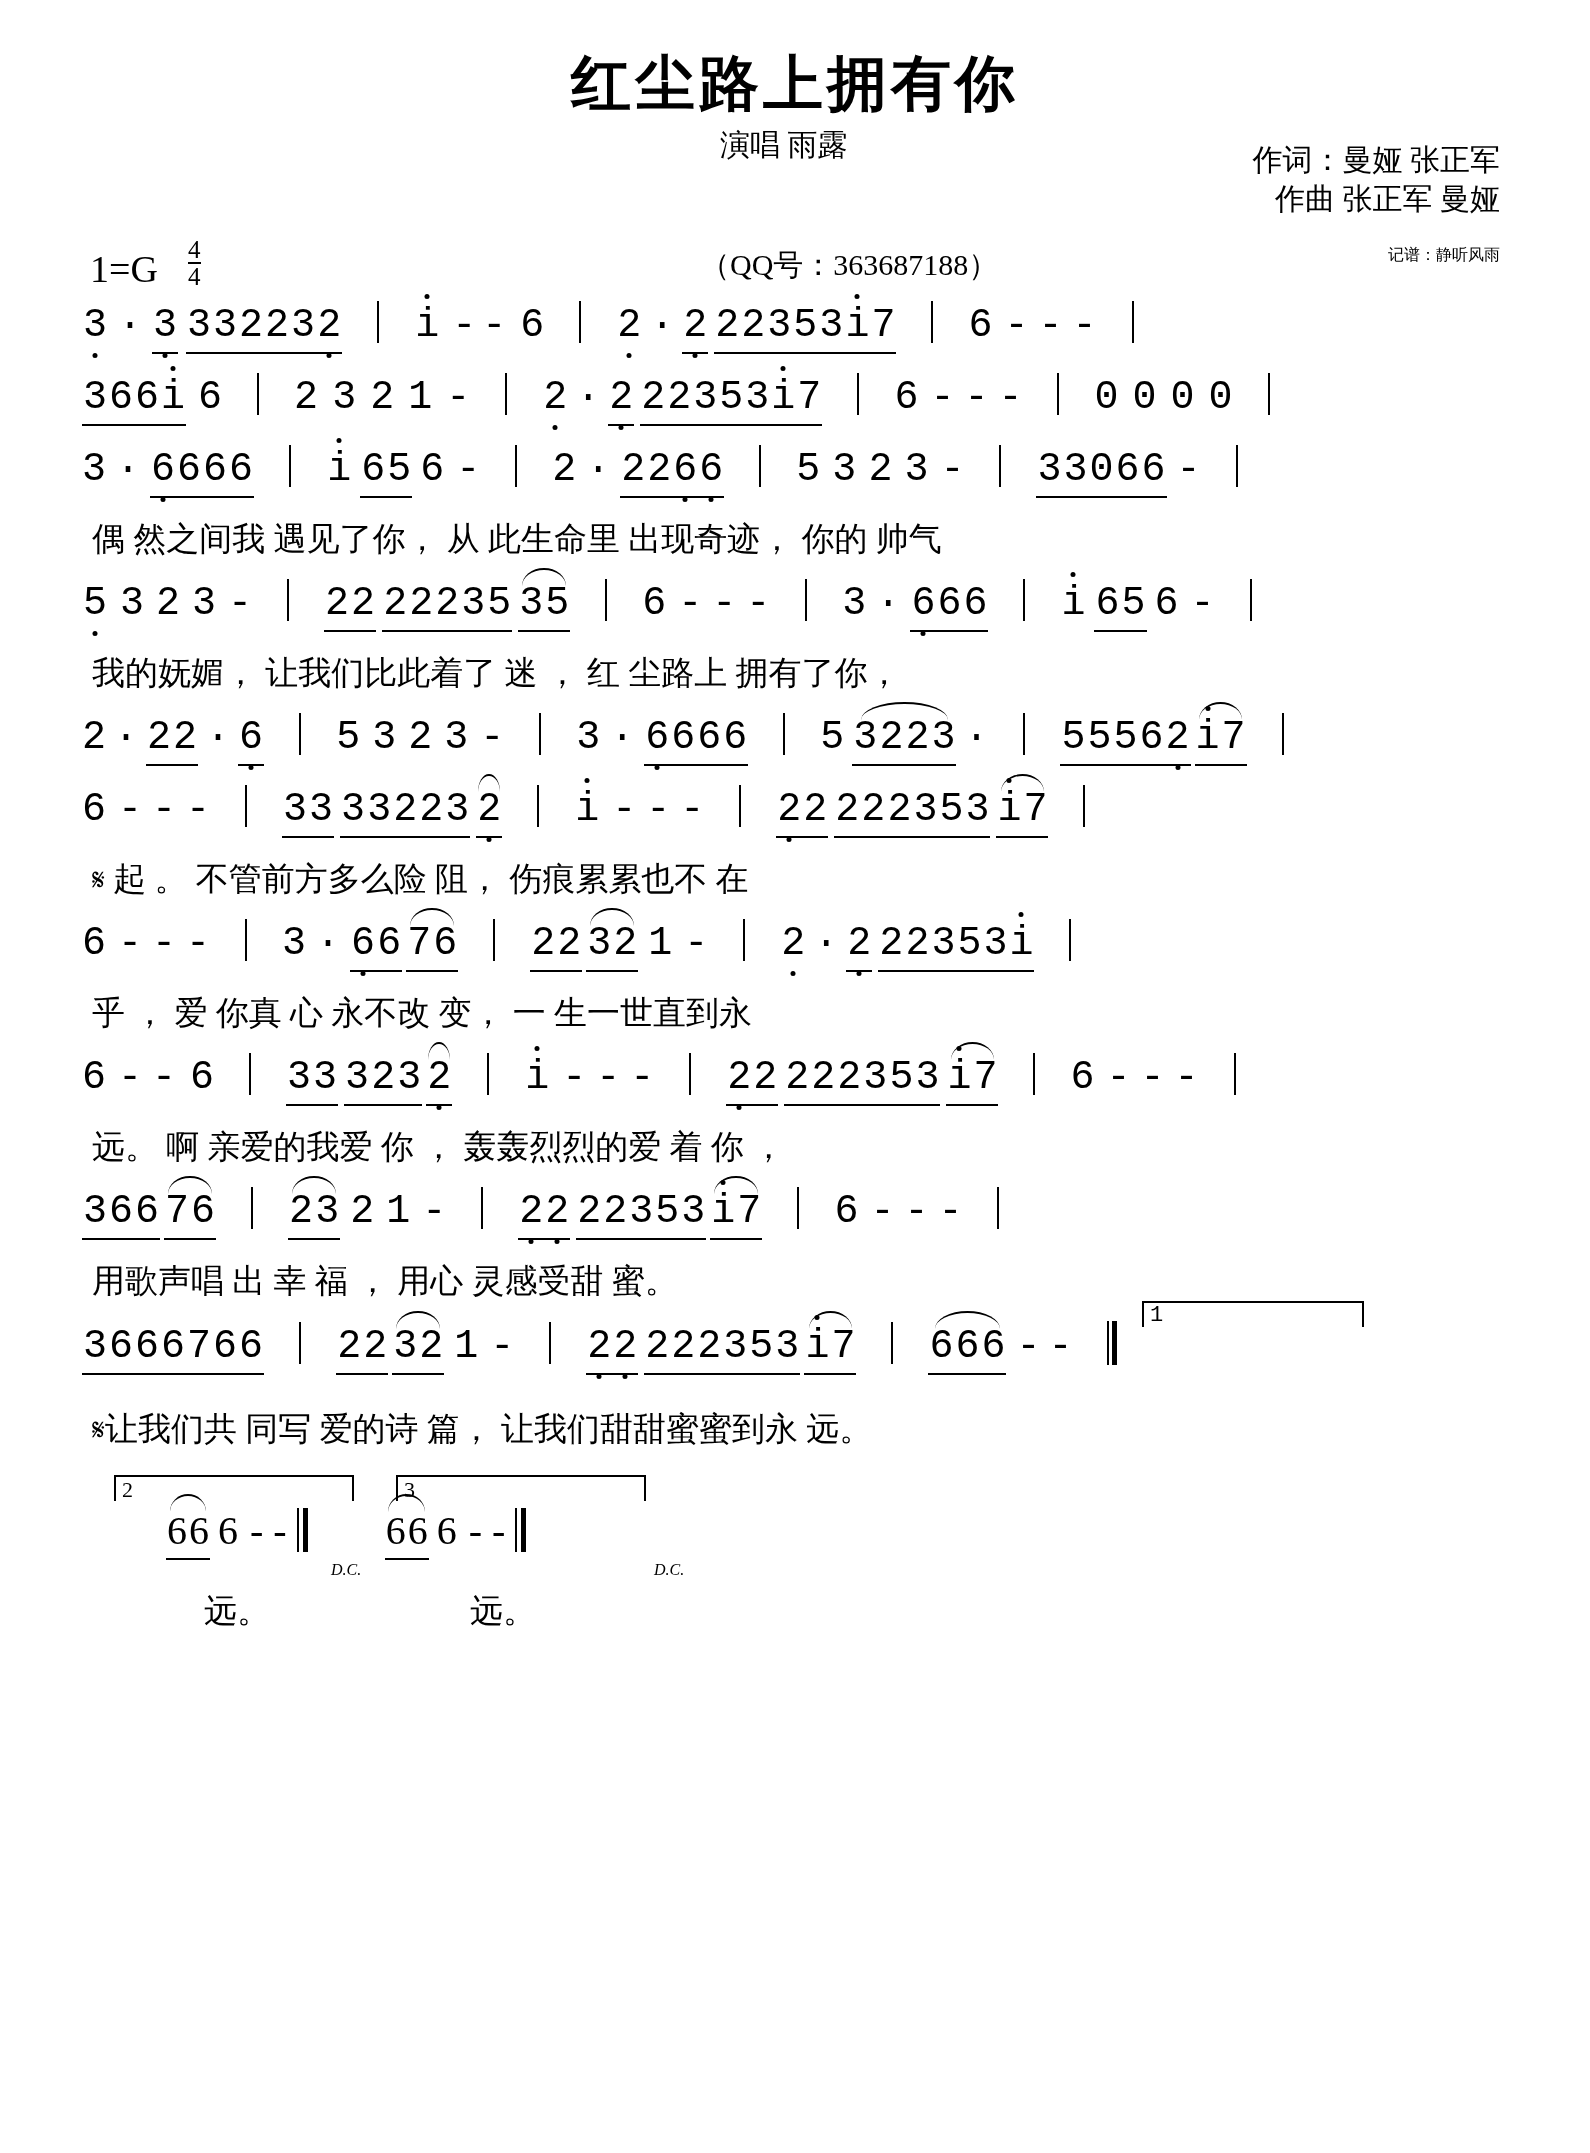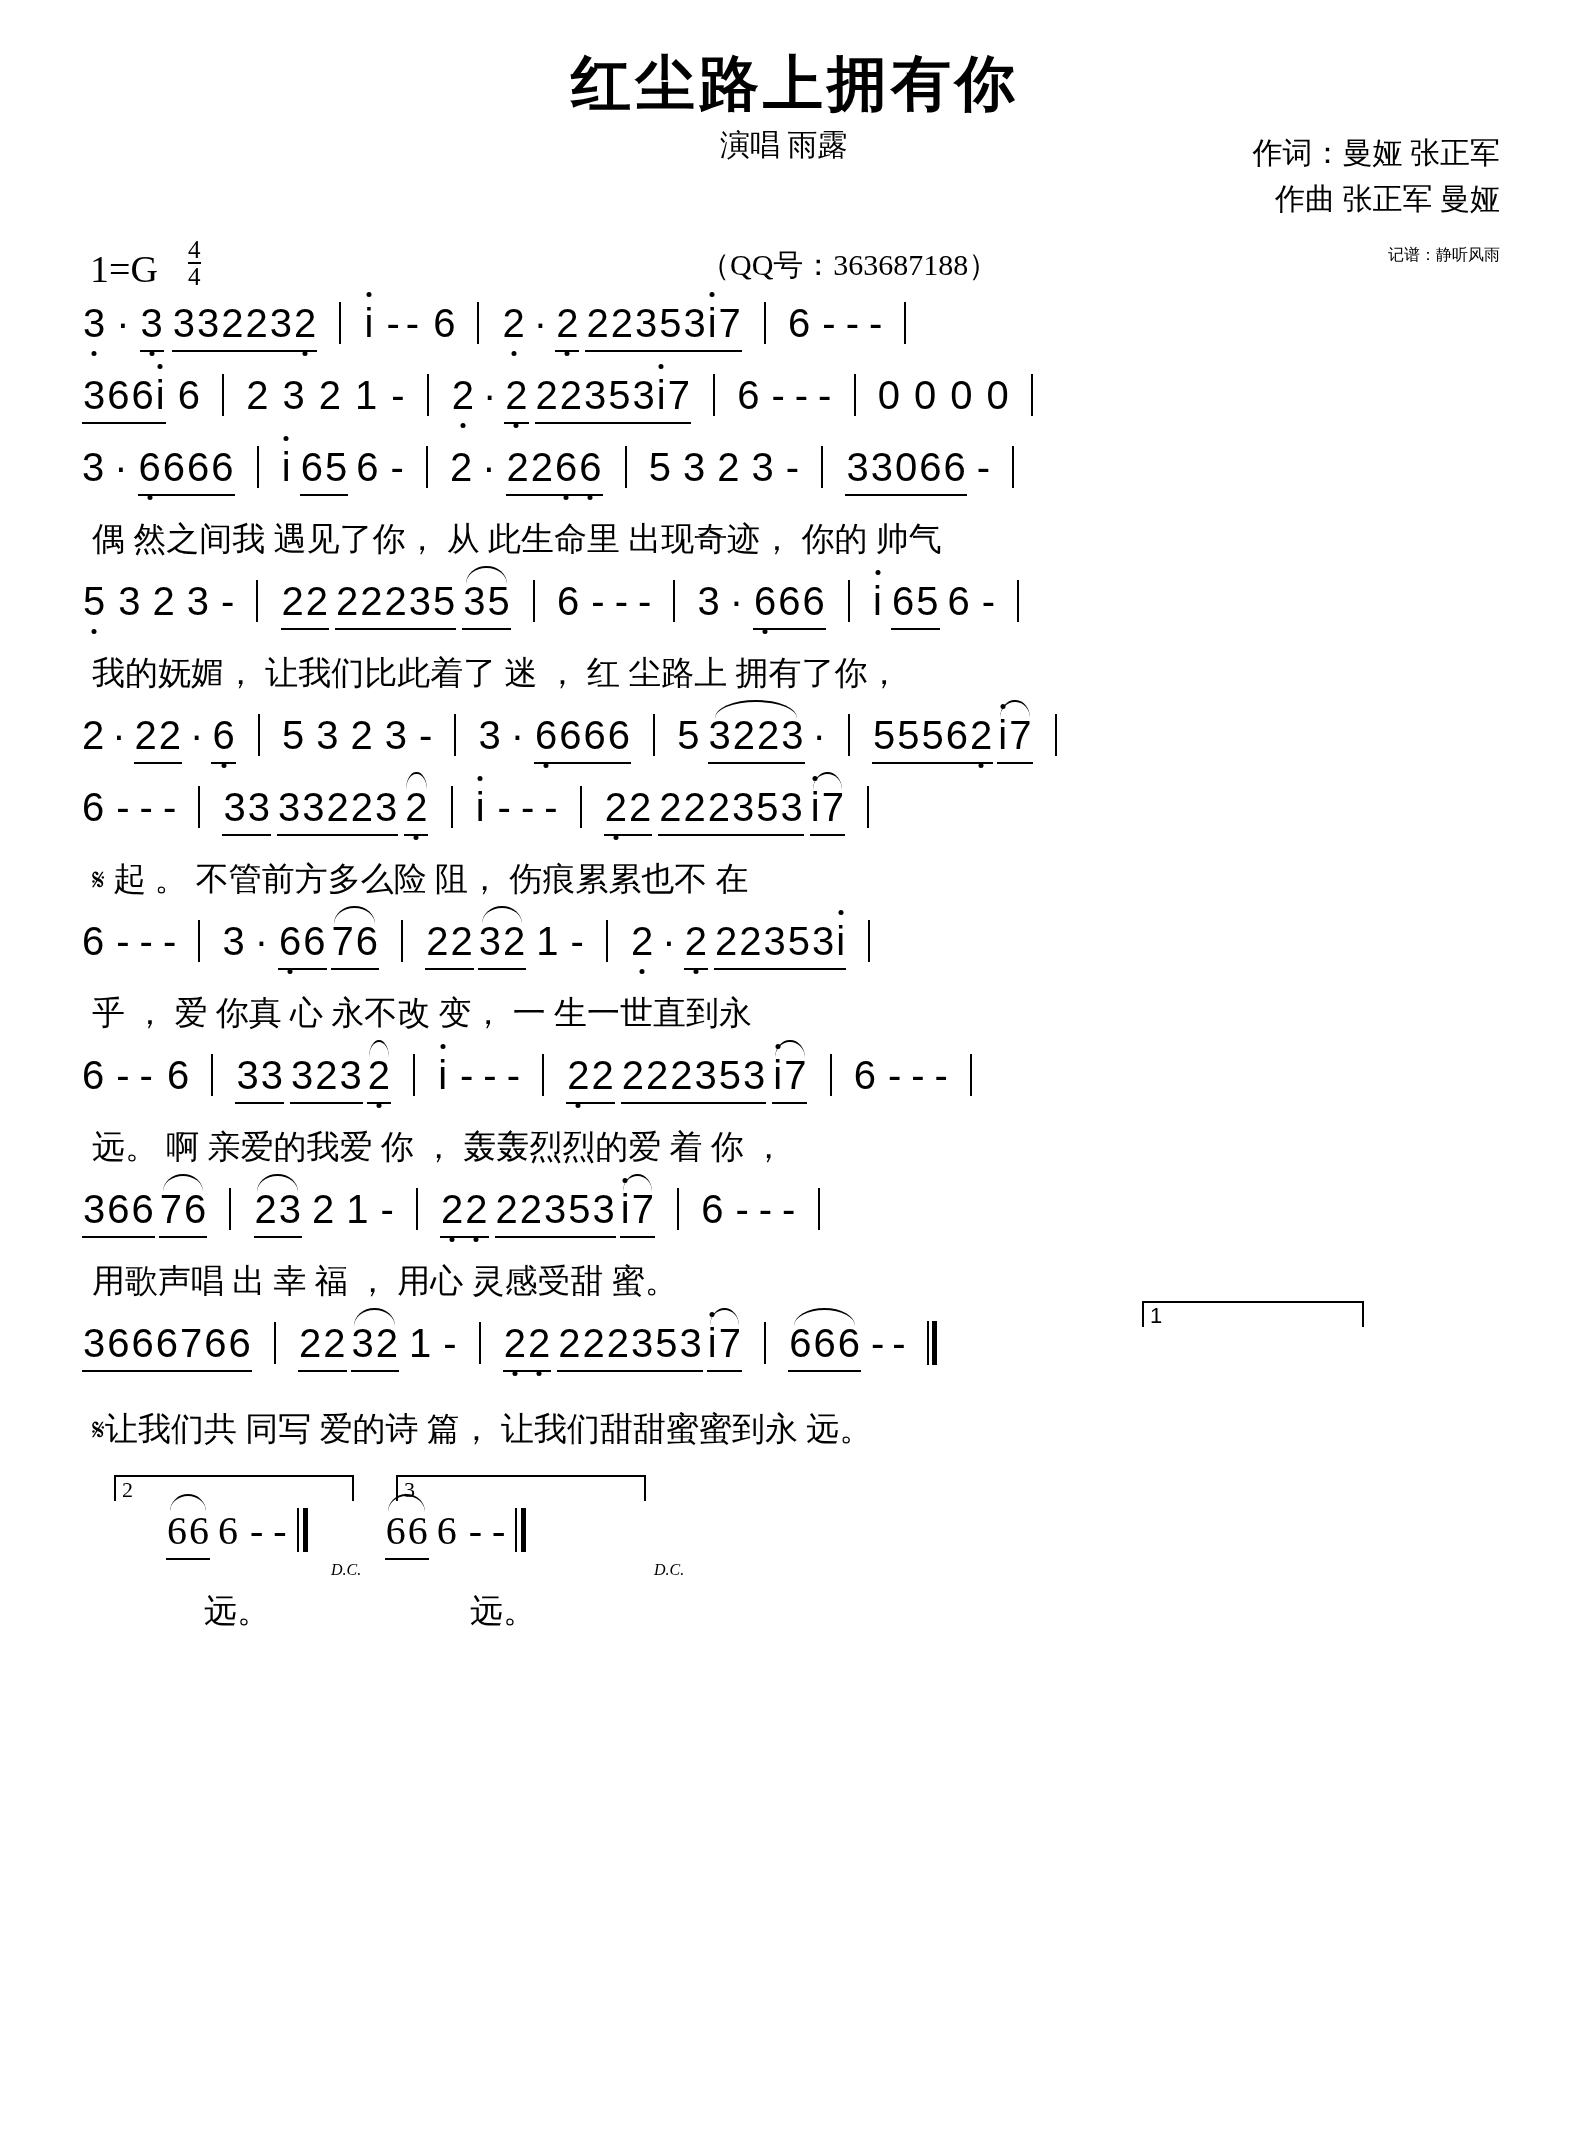--- a/index.html
+++ b/index.html
@@ -38,21 +38,21 @@
   }
   .singer {
     position: absolute;
     left: 660px;
     top: 0;
     white-space: nowrap;
   }
   .lyricist {
     position: absolute;
     right: 30px;
-    top: 8px;
+    top: 15px;
     white-space: nowrap;
     font-family: Liberation Serif, serif;
   }
   .composer {
     position: absolute;
     right: 30px;
     top: 8px;
     white-space: nowrap;
   }
   .qq {
@@ -92,21 +92,21 @@
   .meter .num { display: block; }
   .meter .den { display: block; border-top: 2px solid #000; }
 
   
   .system {
     position: relative;
     margin-left: 22px;
     margin-right: 10px;
     height: 72px;
     font-size: 40px;
-    font-family: Liberation Sans, sans-serif;
+    font-family: Liberation Mono, monospace;
     white-space: nowrap;
     letter-spacing: 0px;
   }
 
   .lyric {
     position: relative;
     margin-left: 32px;
     height: 62px;
     font-size: 33px;
     white-space: nowrap;

